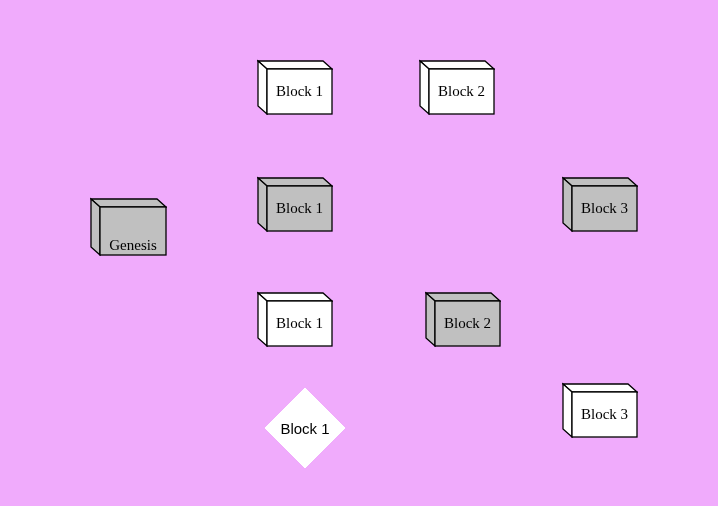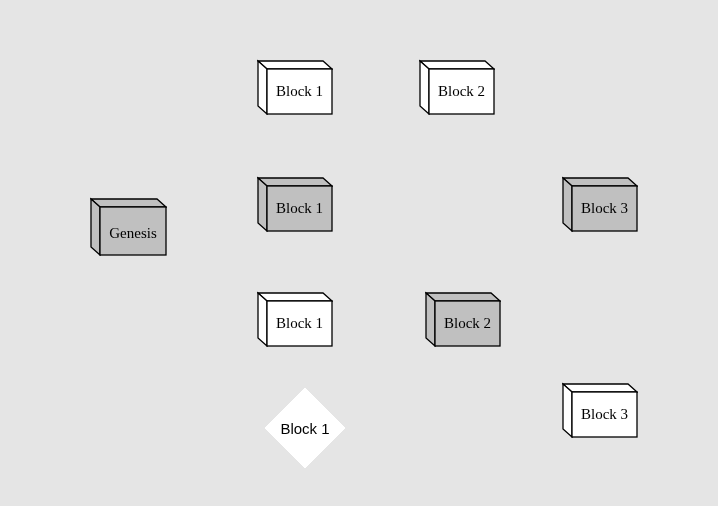--- a/index.html
+++ b/index.html
@@ -4,21 +4,21 @@
 <style>
   html, body {
     margin: 0;
     padding: 0;
     background: #000;
   }
   .canvas {
     position: relative;
     width: 718px;
     height: 506px;
-    background: #e5e5e5;
+    background: #f0abfc;
     overflow: hidden;
     font-family: "Liberation Serif", serif;
   }
   .node {
     position: absolute;
   }
   .node svg {
     display: block;
   }
   
@@ -33,20 +33,21 @@
     justify-content: center;
     font-family: "Liberation Serif", serif;
     font-size: 15px;
     color: #000000;
     white-space: nowrap;
     pointer-events: none;
   }
   .genesis .cube-label {
     width: 66px;
     height: 52px;
+    margin-top: 12px;
   }
   .diamond-label {
     position: absolute;
     left: 0;
     top: 0;
     width: 80px;
     height: 80px;
     display: flex;
     align-items: center;
     justify-content: center;

